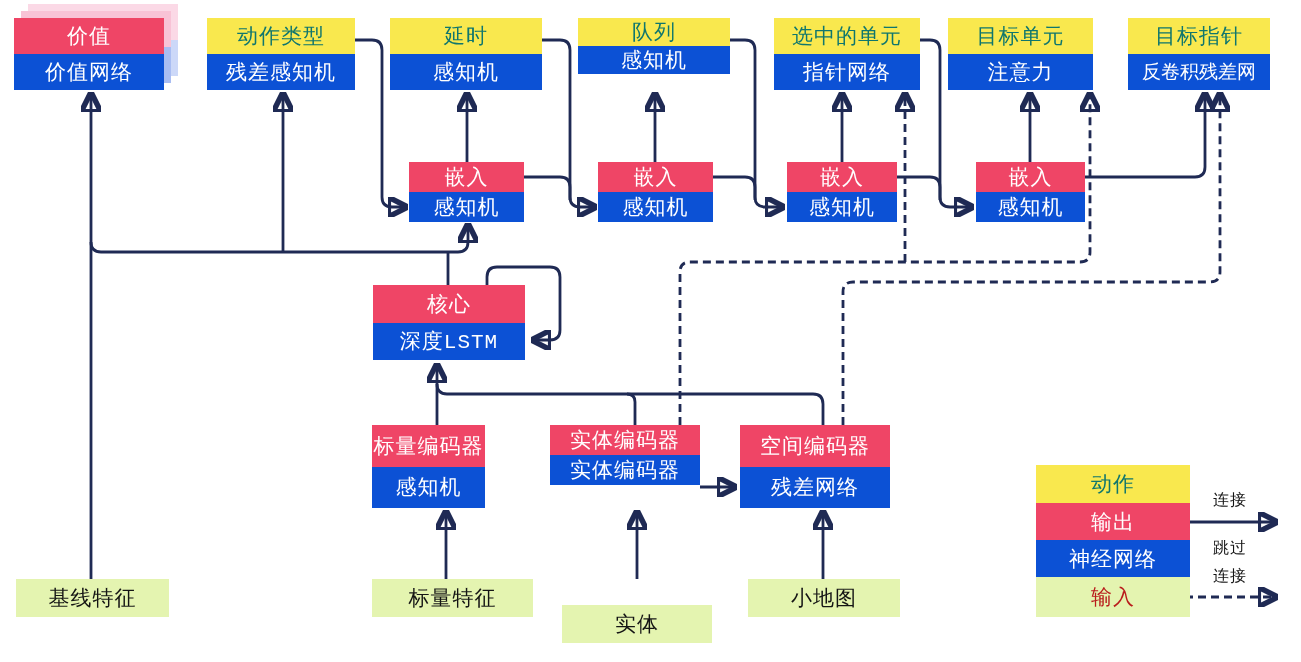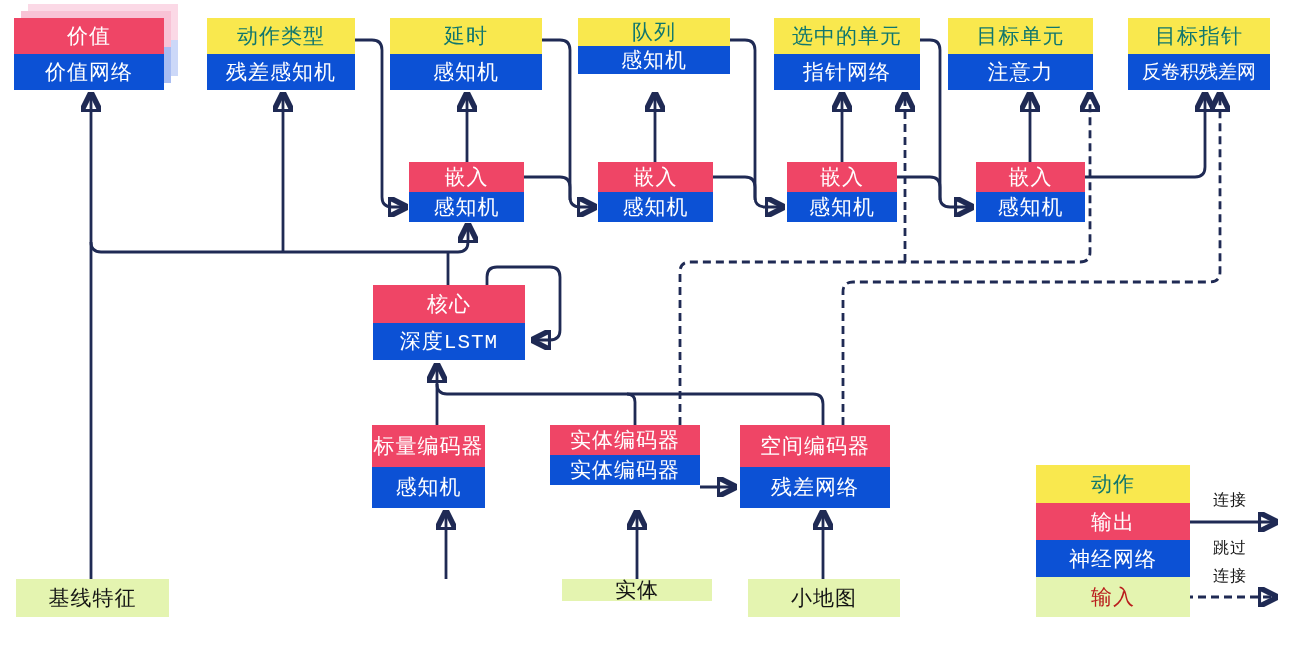--- a/index.html
+++ b/index.html
@@ -142,21 +142,22 @@
   <div class="node" style="left:550px;top:425px;width:150px;height:60px;">
     <div class="half red">实体编码器</div>
     <div class="half blue">实体编码器</div>
   </div>
   <div class="node" style="left:740px;top:425px;width:150px;height:83px;">
     <div class="half red">空间编码器</div>
     <div class="half blue">残差网络</div>
   </div>
 
   <div class="input-box" style="left:16px;top:579px;width:153px;height:38px;">基线特征</div>
-  <div class="input-box" style="left:562px;top:579px;width:150px;height:22px;">实体</div>
+  <div class="input-box" style="left:372px;top:579px;width:161px;height:38px;">标量特征</div>
+  <div class="input-box" style="left:562px;top:605px;width:150px;height:38px;">实体</div>
   <div class="input-box" style="left:748px;top:579px;width:152px;height:38px;">小地图</div>
 
   <div class="node" style="left:1008px;top:465px;width:154px;height:152px;padding-left:28px;">
     <div class="half yellow" style="flex:38;">动作</div>
     <div class="half red" style="flex:37;">输出</div>
     <div class="half blue" style="flex:37;">神经网络</div>
     <div class="half green" style="flex:40;">输入</div>
   </div>
   <div class="legend-label" style="left:1185px;top:490px;">连接</div>
   <div class="legend-label" style="left:1185px;top:538px;">跳过</div>

